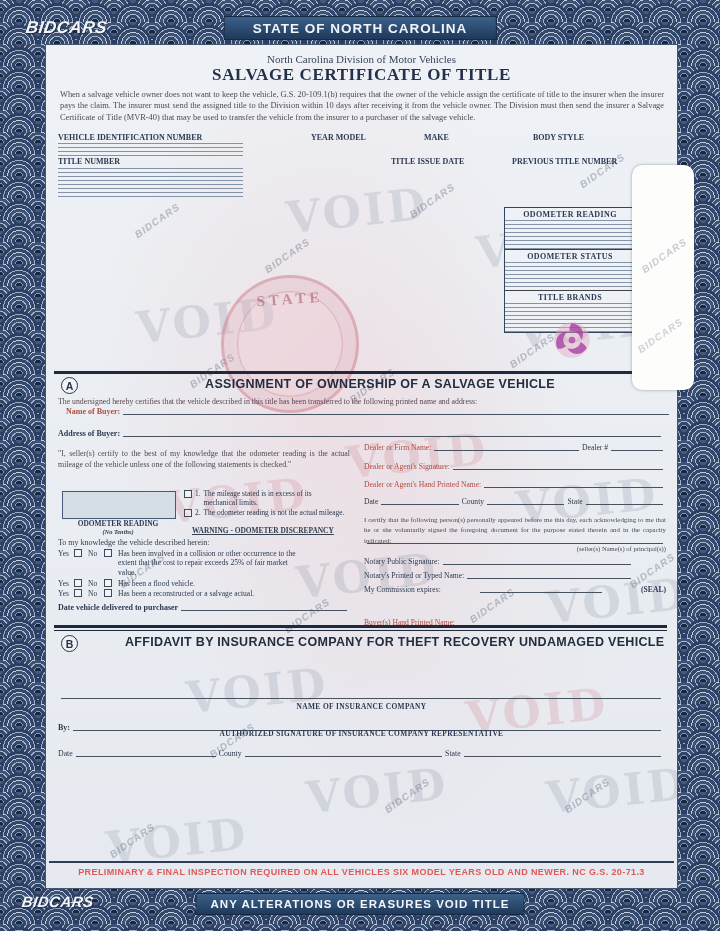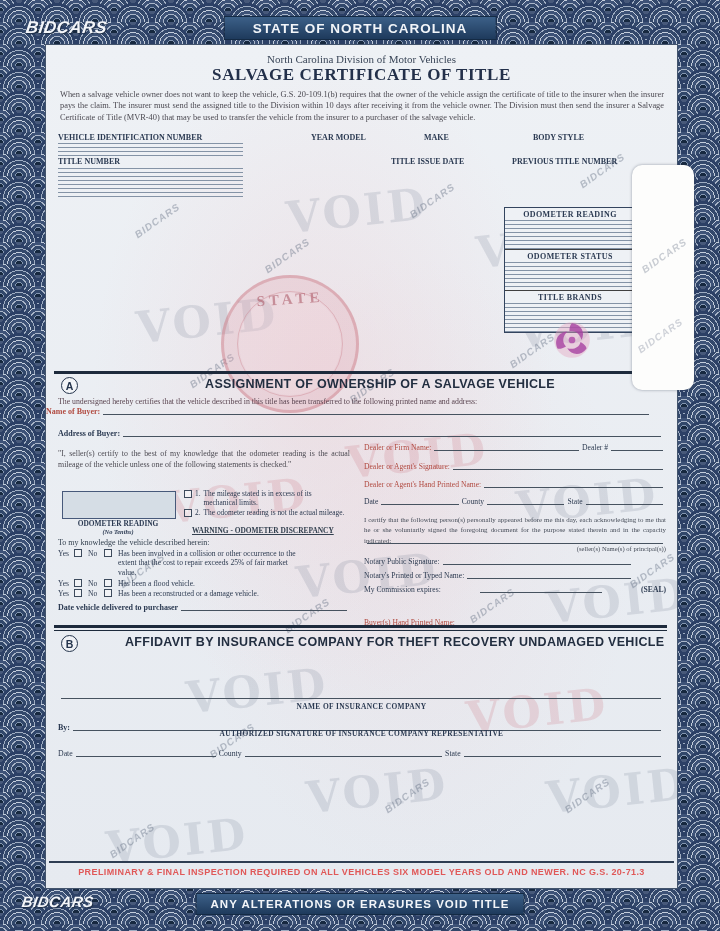--- a/index.html
+++ b/index.html
@@ -169,21 +169,21 @@
           <div class="cap">TITLE BRANDS</div>
           <div class="lines ruled"></div>
         </div>
       </div>
 
       <div class="rule" style="left:8px;top:326px;width:613px;height:2.5px;"></div>
       <div class="circle-letter" style="left:15px;top:332px;">A</div>
       <div class="abs ctr sec-title" style="top:332px;">ASSIGNMENT OF OWNERSHIP OF A SALVAGE VEHICLE</div>
       <div class="abs" style="left:12px;top:352px;width:606px;font-size:7.8px;color:#5a4450;">The undersigned hereby certifies that the vehicle described in this title has been transferred to the following printed name and address:</div>
 
-      <div class="row" style="left:0;top:362px;width:606px;">
+      <div class="row" style="left:20px;top:362px;width:606px;">
         <span class="lbl sm red">Name of Buyer:</span>
           <span class="fl"></span>
       </div>
       <div class="row" style="left:12px;top:384px;width:606px;">
         <span class="lbl sm">Address of Buyer:</span>
           <span class="fl"></span>
       </div>
 
       <div class="abs body-p" style="left:12px;top:404px;width:292px;font-size:7.9px;">"I, seller(s) certify to the best of my knowledge that the odometer reading is the actual mileage of the vehicle unless one of the following statements is checked."</div>
 
@@ -217,21 +217,21 @@
           <span class="cb"></span>
         <span>No</span>
           <span class="cb"></span>
         <span class="q-text">Has been a flood vehicle.</span>
       </div>
       <div class="abs" style="left:12px;top:544px;width:290px;display:grid;grid-template-columns:16px 14px 16px 14px 1fr;font-size:7.6px;">
         <span>Yes</span>
           <span class="cb"></span>
         <span>No</span>
           <span class="cb"></span>
-        <span class="q-text">Has been a reconstructed or a damage vehicle.</span>
+        <span class="q-text">Has been a reconstructed or a salvage actual.</span>
       </div>
 
       <div class="row" style="left:12px;top:558px;width:292px;">
         <span class="lbl sm">Date vehicle delivered to purchaser</span>
           <span class="fl"></span>
       </div>
 
       <div class="row" style="left:318px;top:398px;width:302px;font-size:7.6px;">
         <span class="red">Dealer or Firm Name:</span>
           <span class="fl"></span>

